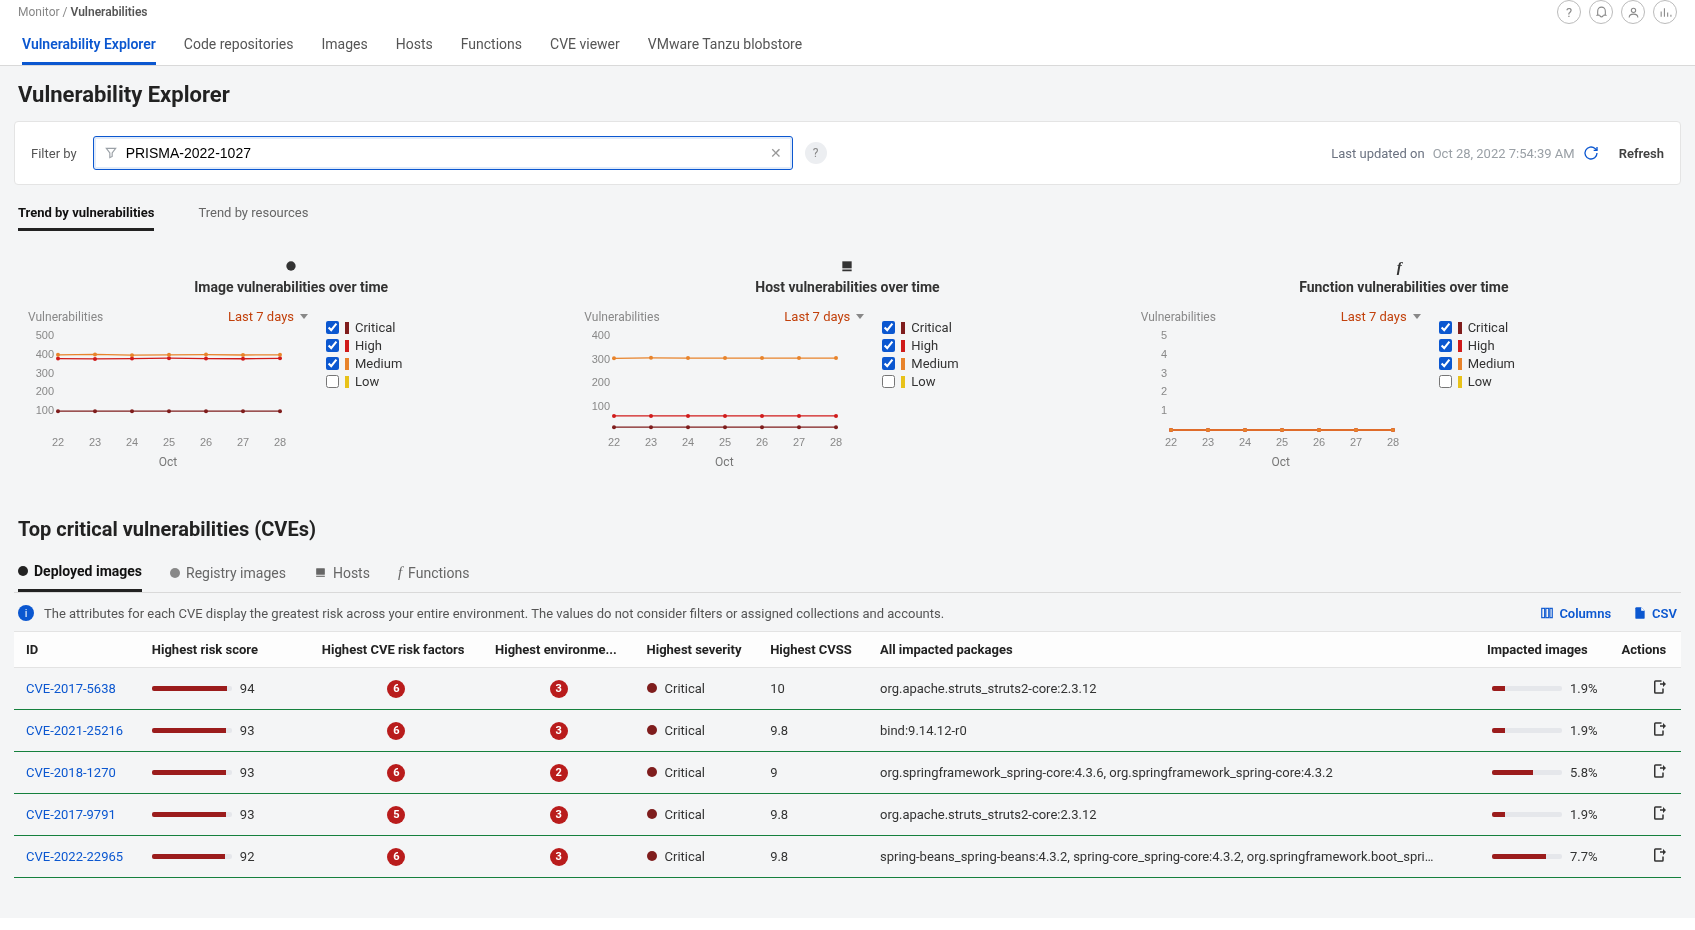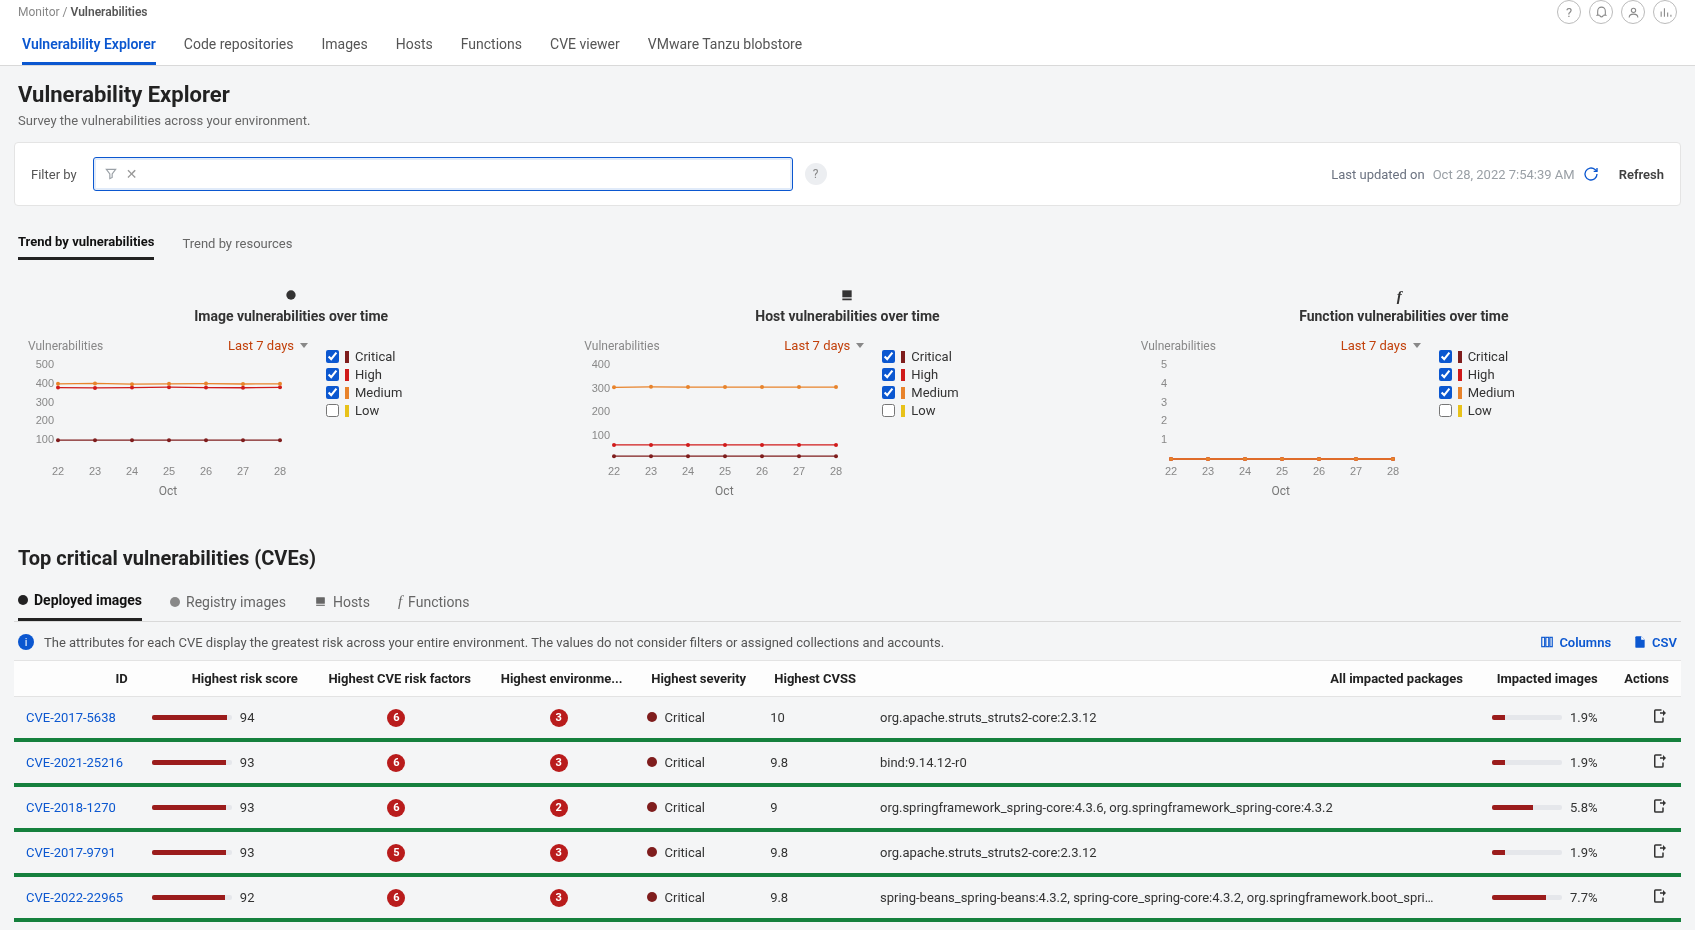--- a/index.html
+++ b/index.html
@@ -37,21 +37,21 @@
   .filterbox input { border:0; outline:0; flex:1; font-size:14px; }
   .filterbox .clear { color:#999; cursor:pointer; font-size:14px;}
   .filterbar .help { width:22px;height:22px;border-radius:50%;background:#eceef1;color:#888;
                      display:flex;align-items:center;justify-content:center;font-size:12px;cursor:pointer;}
   .spacer { flex:1; }
   .lastupd { font-size:13px; color:#6b7280; display:flex; align-items:center; gap:8px; }
   .refresh { color:#404040; font-weight:600; display:flex; align-items:center; gap:20px; cursor:pointer;}
   .refresh svg { width:16px;height:16px; }
 
   
-  .subnav { display:flex; gap:28px; margin-top:28px; padding-left:4px;align-items:center; }
+  .subnav { display:flex; gap:44px; margin-top:20px; padding-left:4px; }
   .subnav .tab { font-size:13px; color:#666; padding-bottom:8px; cursor:pointer;}
   .subnav .tab.active { color:#111; font-weight:700; border-bottom:3px solid #222;}
 
   
   .charts { display:flex; gap:30px; margin-top:28px; padding:0 14px; }
   .chartcard { flex:1; }
   .chartcard h3 { font-size:14px; font-weight:700; margin-bottom:14px; display:flex; align-items:center; gap:6px;flex-direction:column;}
   .chartcard h3 svg, .chartcard h3 .ico { width:14px; height:14px; color:#333; }
 
   .chartbody { display:flex; gap:18px; }
@@ -77,23 +77,23 @@
 
   .infobar { display:flex; align-items:center; gap:10px; font-size:13px; color:#555;
              padding:12px 4px 10px 4px; }
   .infobar .i { min-width:16px;height:16px;border-radius:50%;background:#0b57d0;color:#fff;
                font-size:11px;display:flex;align-items:center;justify-content:center;}
   .infobar .right { display:flex; gap:22px; }
   .infobar .rightbtn { color:#0b57d0; font-weight:600; display:flex; align-items:center; gap:5px; cursor:pointer;}
 
   
   .tbl { width:100%; border-collapse:collapse; }
-  .tbl th { text-align:right; font-weight:700; font-size:13px; color:#222;
+  .tbl th { text-align:left; font-weight:700; font-size:13px; color:#222;
             padding:10px 12px; border-top:1px solid #e3e3e3; border-bottom:1px solid #e3e3e3; background:#fdfdfd; white-space:nowrap;}
-  .tbl td { font-size:13px; color:#333; padding:10px 12px; border-bottom:4px solid #15803d; white-space:nowrap;}
+  .tbl td { font-size:13px; color:#333; padding:10px 12px; border-bottom:1px solid #15803d; white-space:nowrap;}
   .tbl td.id a { color:#0b57d0; text-decoration:none; }
   .riskbar { display:flex; align-items:center; gap:8px;}
   .riskbar .bar { width:80px; height:5px; background:#e5e7eb; border-radius:2px; overflow:hidden; }
   .riskbar .bar span { display:block; height:100%; background:#9b1c1c; }
   .pill { display:inline-flex; align-items:center; justify-content:center;
           background:#b91c1c; color:#fff; font-size:11px; font-weight:700;
           min-width:18px; height:18px; padding:0 5px; border-radius:9px;}
   .sevdot { width:10px;height:10px;border-radius:50%;background:#7f1d1d;display:inline-block;margin-right:8px;}
   .impbar { display:flex; align-items:center; gap:8px; justify-content:flex-end;}
   .impbar .bar { width:70px;height:5px;background:#e5e7eb;border-radius:2px;overflow:hidden;}
@@ -139,28 +139,28 @@
   <span class="tab">Images</span>
   <span class="tab">Hosts</span>
   <span class="tab">Functions</span>
   <span class="tab">CVE viewer</span>
   <span class="tab">VMware Tanzu blobstore</span>
 </div>
 
 <div class="page">
 
   <div class="pagetitle">Vulnerability Explorer</div>
-  <div class="pagesub">Survey the vulnerabilities across your environment.</div>
 
   <div class="filterbar">
     <span class="lbl">Filter by</span>
     <div class="filterbox">
       <svg width="14" height="14" viewBox="0 0 24 24" fill="none" stroke="#9aa0a6" stroke-width="2">
           <path d="M4 4h16l-6 8v6l-4 2v-8z"></path>
         </svg>
+      <input value="PRISMA-2022-1027" style="">
       <span class="clear">✕</span>
     </div>
     <span class="help">?</span>
     <span class="spacer"></span>
     <div class="lastupd">
       <span>Last updated on</span>
       <span style="color:#9aa0a6">Oct 28, 2022 7:54:39 AM</span>
       <span class="refresh">
         <svg viewBox="0 0 24 24" fill="none" stroke="#0b57d0" stroke-width="2">
             <path d="M21 12a9 9 0 1 1-3-6.7L21 8"></path>

